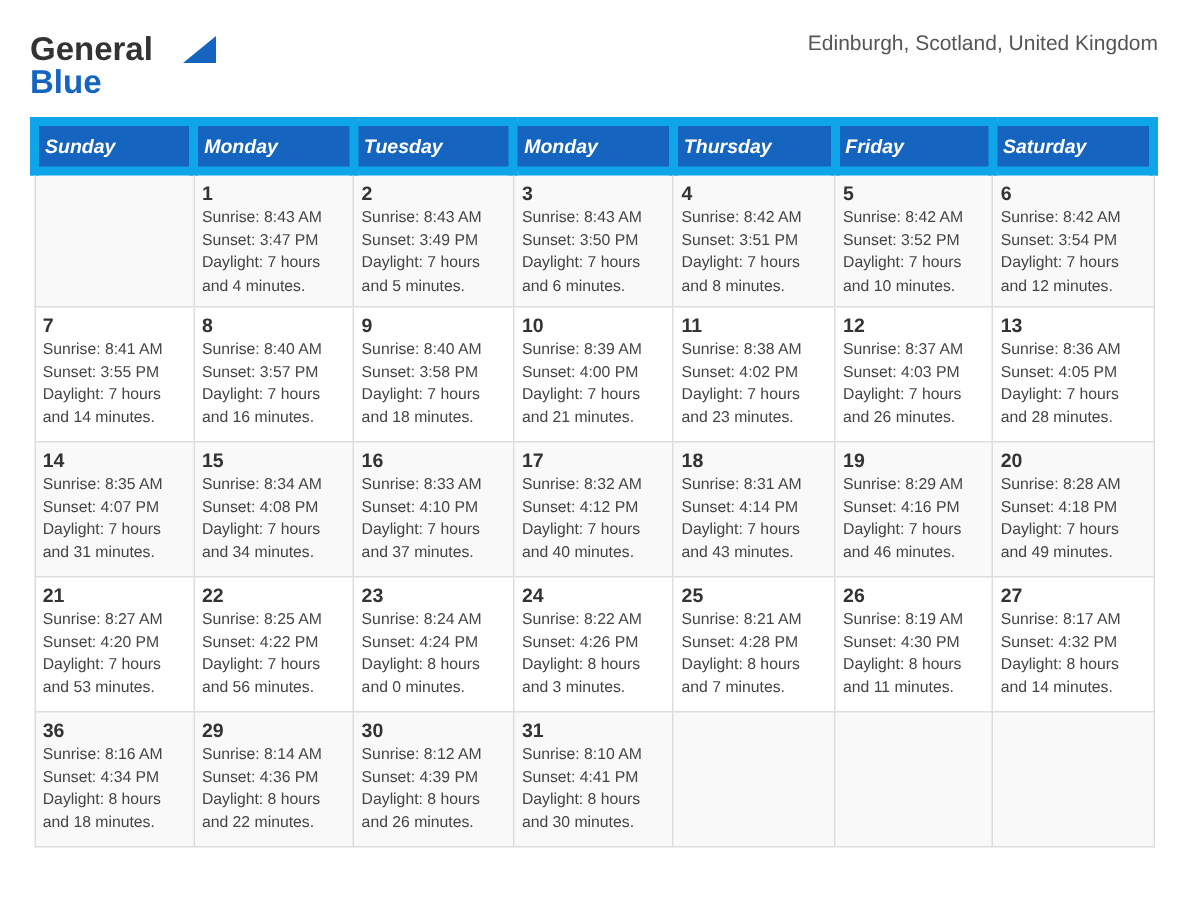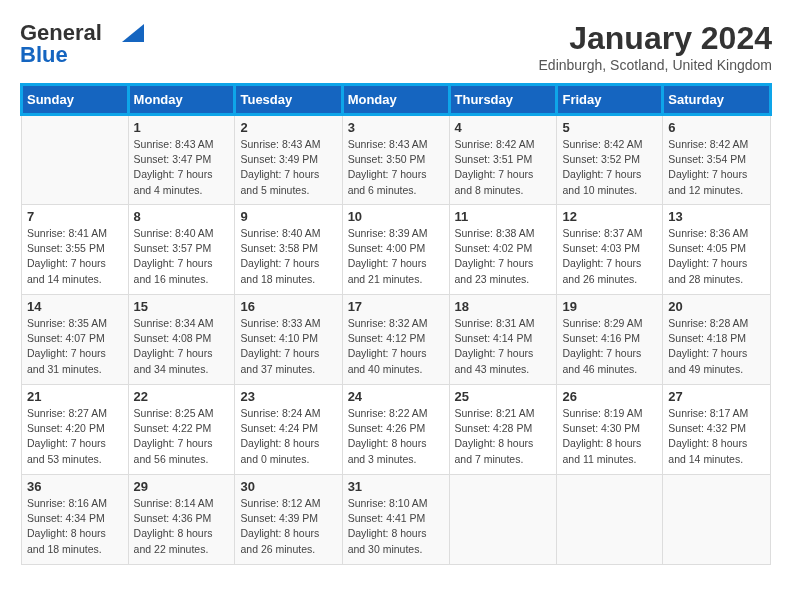--- a/index.html
+++ b/index.html
@@ -38,21 +38,22 @@
       border-collapse: collapse;
       font-size: 11px;
     }
     thead tr th {
       background: #1565c0;
       color: #fff;
       padding: 6px 4px;
       text-align: left;
       font-size: 13px;
       font-weight: bold;
-      border: 3px solid #0ea5e9;
+      border: 6px solid #0ea5e9;
+      font-style: italic;
     }
     tbody tr td {
       border: 1px solid #ddd;
       vertical-align: top;
       padding: 4px 5px;
       height: 90px;
       width: 113px;
     }
     tbody tr:nth-child(odd) td {
       background: #f9f9f9;
@@ -81,21 +82,20 @@
   <div class="logo">
     <div style="display:flex;align-items:center;gap:20px;">
       <span style="font-size:22px;font-weight:bold;color:#333;">General</span>
       <svg width="22" height="18" viewBox="0 0 22 18">
         <polygon points="0,18 22,0 22,18" fill="#1565c0"></polygon>
       </svg>
     </div>
     <span style="font-size:22px;font-weight:bold;color:#1565c0;margin-top:-4px;">Blue</span>
   </div>
   <div class="title-block">
-    <div class="month-year">January 2024</div>
     <div class="location">Edinburgh, Scotland, United Kingdom</div>
   </div>
 </div>
 
 <table>
   <thead>
     <tr>
     <th>Sunday</th>
         <th>Monday</th>
         <th>Tuesday</th>

